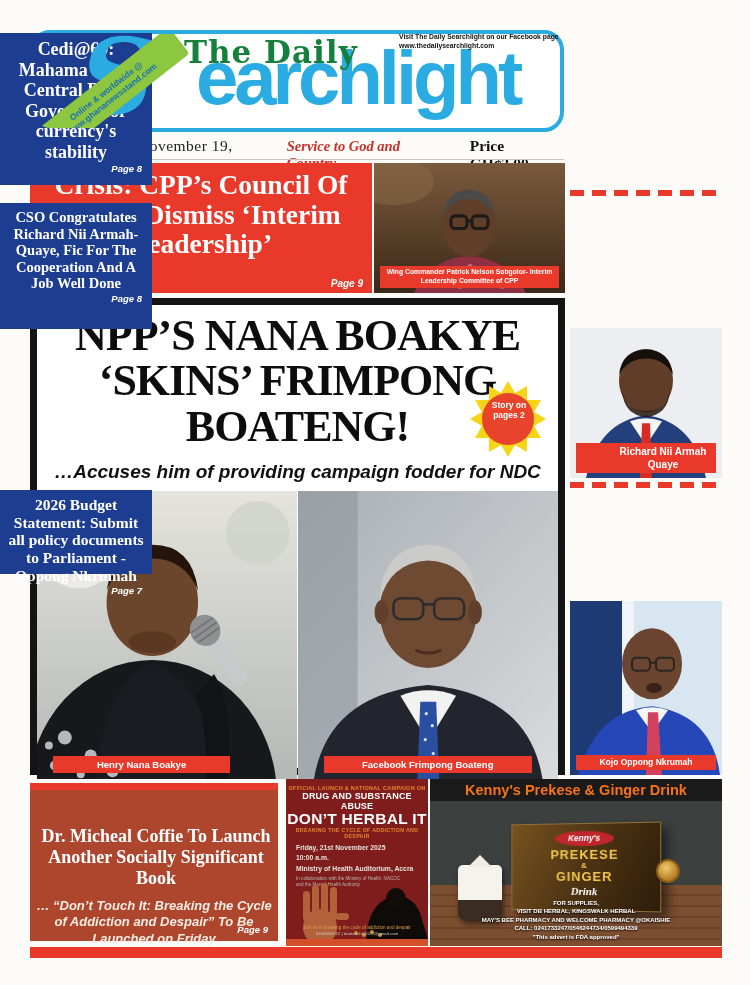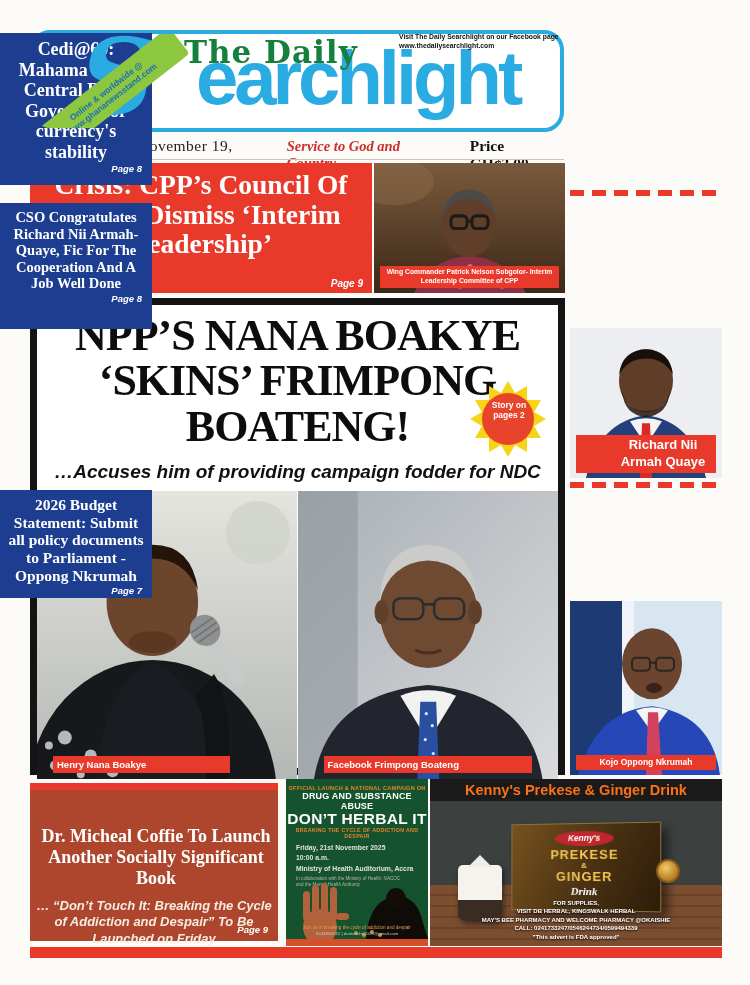--- a/index.html
+++ b/index.html
@@ -46,21 +46,21 @@
   .main-headline { margin-top:8px; padding:0 16px; text-align:center; font-family:"Liberation Serif",serif;
     font-weight:700; font-size:44px; line-height:1.03; letter-spacing:-1px; color:#0d0d0d; }
   .main-subhead { margin-top:12px; text-align:center; font-style:italic; font-weight:700;
     font-size:19px; color:#111; padding:0 8px; }
   .starburst { position:absolute; right:10px; top:76px; width:78px; height:78px; z-index:5; }
   .starburst .txt { position:absolute; left:16px; top:20px; width:46px; text-align:center;
     font-size:8.5px; font-weight:700; color:#fff; line-height:1.15; }
   .photo-row { position:relative; display:flex; flex:1; margin-top:8px; }
   .photo-cell { position:relative; width:50%; overflow:hidden; }
   .pcap { position:absolute; bottom:10px; background:#e8392b; color:#fff; font-size:9.5px;
-    font-weight:700; padding:3px 4px; z-index:3; }
+    font-weight:700; text-align:center; padding:3px 4px; z-index:3; }
   .pcap-left { left:16px; width:68%; }
   .pcap-right { left:10%; width:80%; }
   .blue-box { background:#1d3d90; color:#fff; text-align:center; position:absolute; left:0; width:152px;
     padding:6px 7px 0 7px; }
   .blue-box h3 { font-family:"Liberation Serif",serif; font-weight:700; line-height:1.14; }
   .blue-page { position:static; display:block; text-align:right; font-style:italic; font-weight:700;
     font-size:9.5px; padding:1px 3px 0 0; color:#fff; }
   .dash-div { position:absolute; left:570px; width:152px; height:6px;
     background:repeating-linear-gradient(90deg,#e8392b 0 14px,rgba(0,0,0,0) 14px 22px); }
   .side-photo { left:570px; width:152px; background:#dfe1e6; }
@@ -68,21 +68,21 @@
   
   .book-box { position:absolute; left:30px; top:783px; width:248px; height:158px; background:#ae462e;
     color:#fff; text-align:center; }
   .book-box::before { content:""; position:absolute; left:0; top:0; right:0; height:7px; background:#e8392b; }
   .book-head { font-family:"Liberation Serif",serif; font-weight:700; font-size:18px; line-height:1.16;
     padding:16px 0 0 4px;margin-top:27px; }
   .book-sub { font-style:italic; font-weight:700; font-size:13px; line-height:1.28; margin-top:9px;
     padding:0 2px; color:#f5ece2; }
   .book-page { position:absolute; right:10px; bottom:6px; font-style:italic; font-weight:700; font-size:9.5px; }
 
-  .poster { position:absolute; left:286px; top:779px; width:142px; height:167px; background:#14532d;
+  .poster { position:absolute; left:286px; top:779px; width:142px; height:167px; background:#7f1d1d;
     color:#fff; text-align:center; overflow:hidden; }
   .poster::after { content:""; position:absolute; left:0; right:0; bottom:0; height:7px; background:#d4502a; }
   .po-kicker { margin-top:6px; font-size:5.5px; font-weight:700; color:#e8842b; letter-spacing:.3px; }
   .po-line1 { font-size:9px; font-weight:800; letter-spacing:.2px; }
   .po-title { font-size:15.5px; font-weight:800; letter-spacing:.3px; line-height:1.05; }
   .po-tag { font-size:5.3px; font-weight:700; color:#e8842b; letter-spacing:.3px; }
   .po-detail { text-align:left; margin:4px 0 0 10px; font-size:6.8px; font-weight:700; color:#e4e0da; line-height:1.5; }
   .po-collab { text-align:left; margin:2px 0 0 10px; width:110px; font-size:4.6px; color:#b9b2a8; line-height:1.35; }
   .po-art { position:absolute; left:0; bottom:7px; width:142px; height:70px; }
   .po-foot1 { position:absolute; left:0; right:0; bottom:16px; font-size:4.6px; color:#d89c4e; z-index:2; }
@@ -267,25 +267,25 @@
   <div class="photo side-photo" style="top:328px; height:150px;">
     <svg viewBox="0 0 152 148" preserveAspectRatio="none">
       <rect width="152" height="148" fill="#edeef1"></rect>
       <path d="M16 148 Q28 92 76 86 Q124 92 136 148Z" fill="#24407c"></path>
       <path d="M60 92 L76 116 L92 92 Q76 86 60 92Z" fill="#f5f5f3"></path>
       <path d="M72 94 L80 94 L82 148 L70 148Z" fill="#d92b26"></path>
       <ellipse cx="76" cy="52" rx="27" ry="31" fill="#5f3d28"></ellipse>
       <path d="M49 46 Q52 22 76 21 Q100 22 103 46 Q94 30 76 30 Q58 30 49 46Z" fill="#17100a"></path>
       <path d="M52 62 Q54 86 76 88 Q98 86 100 62 Q96 82 76 82 Q56 82 52 62Z" fill="#241509" opacity=".85"></path>
     </svg>
-    <div class="cap-strip" style="font-size:13px;padding-left:36px;">Richard Nii Armah Quaye</div>
+    <div class="cap-strip" style="font-size:10px;padding-left:36px;">Richard Nii Armah Quaye</div>
   </div>
   <div class="dash-div" style="top:482px;"></div>
 
-  <div class="blue-box" style="top:490px; height:108px;">
+  <div class="blue-box" style="top:490px; height:84px;">
     <h3 style="font-size:15.5px;">2026 Budget Statement: Submit all policy documents to Parliament - Oppong Nkrumah</h3>
     <span class="blue-page">Page 7</span>
   </div>
 
   <div class="photo side-photo" style="top:601px; height:174px;">
     <svg viewBox="0 0 152 172" preserveAspectRatio="none">
       <rect width="152" height="172" fill="#d7e6f0"></rect>
       <rect x="0" y="0" width="52" height="172" fill="#1d3a75"></rect>
       <rect x="52" y="0" width="12" height="172" fill="#f0f4f8"></rect>
       <path d="M8 172 Q26 108 82 104 Q142 112 150 172Z" fill="#2547b8"></path>

